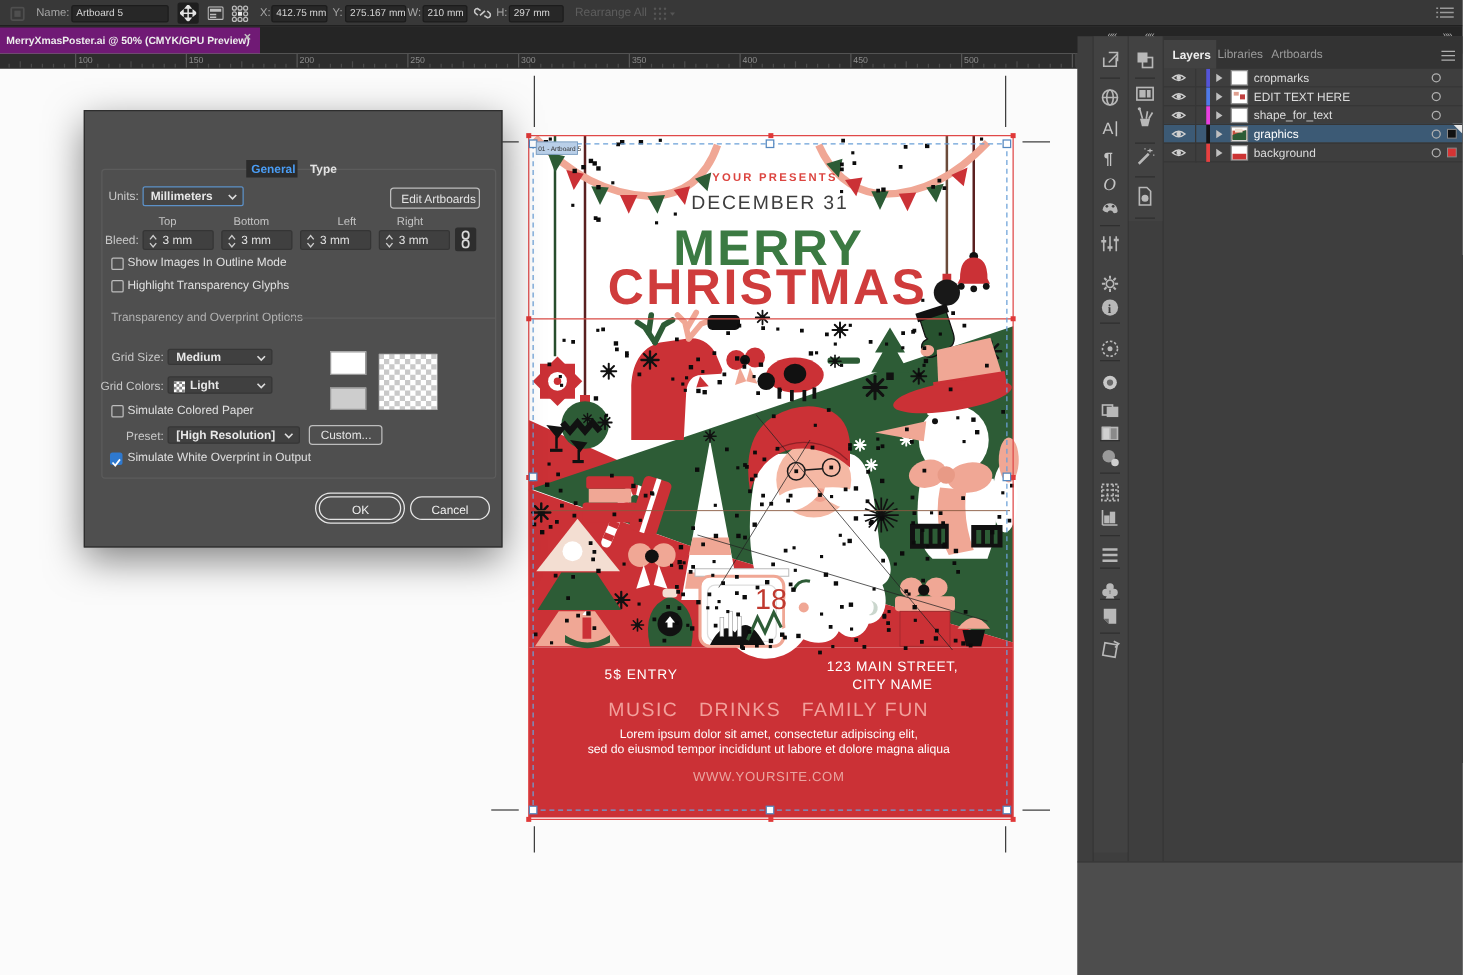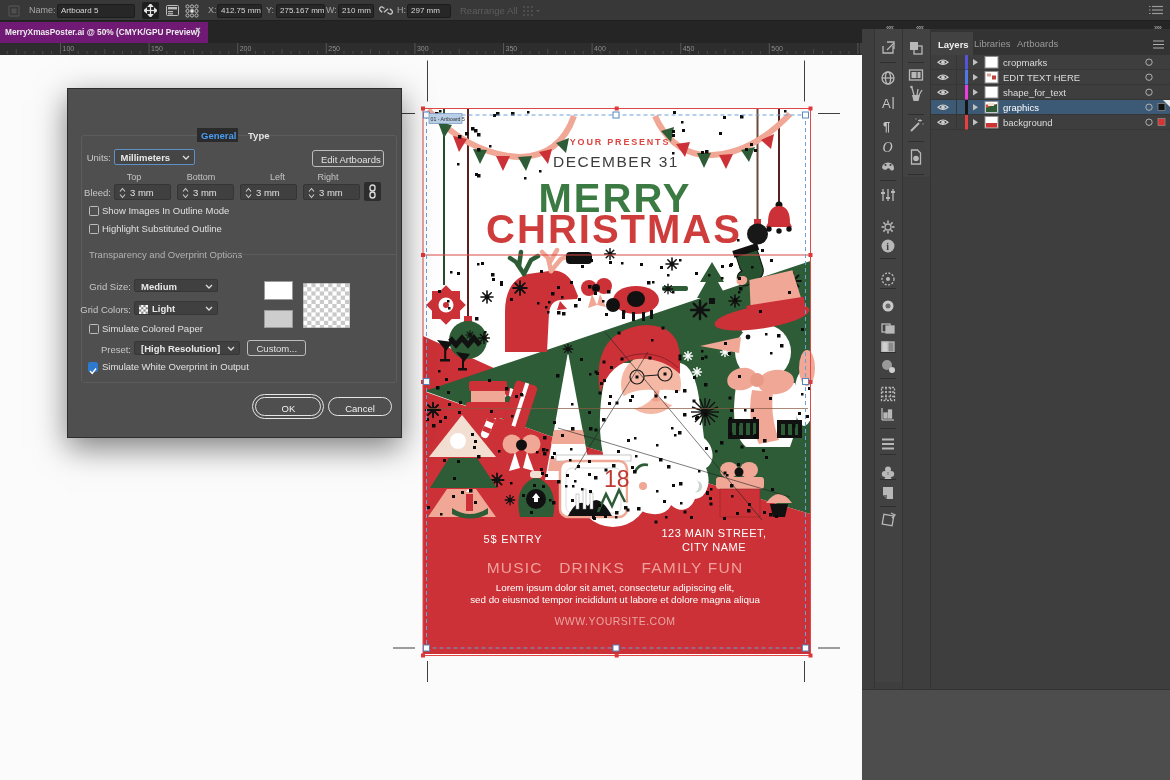--- a/index.html
+++ b/index.html
@@ -1196,21 +1196,21 @@
     <g fill="none" stroke="#d8d8d8" stroke-width="1.4">
       <rect x="2" y="1" width="5" height="6" rx="2.5"></rect>
       <rect x="2" y="8" width="5" height="6" rx="2.5"></rect>
     </g>
   </svg>
 </div>
 
 <div class="abs cbx" style="left:21px;top:117px;"></div>
 <span class="abs clb" style="left:34px;top:115.5px;">Show Images In Outline Mode</span>
 <div class="abs cbx" style="left:21px;top:135px;"></div>
-<span class="abs clb" style="left:34px;top:133.5px;">Highlight Substituted Outline</span>
+<span class="abs clb" style="left:34px;top:133.5px;">Highlight Transparency Glyphs</span>
 
 <span class="abs" style="left:21px;top:160px;font-size:9.5px;color:#b3b3b3;">Transparency and Overprint Options</span>
 <div class="abs" style="left:162px;top:165px;width:166px;height:1px;background:#5c5c5c;"></div>
 
 <span class="abs" style="left:0;top:192px;width:63px;text-align:right;font-size:9.5px;color:#c8c8c8;">Grid Size:</span>
 <div class="abs drop" style="left:66px;top:189.5px;">
   <span class="abs" style="left:6px;top:1px;font-size:9.5px;font-weight:bold;color:#e8e8e8;">Medium</span>
   <svg class="abs" style="left:70px;top:4px" width="8" height="6">
           <path d="M1,1 l3,3 3,-3" stroke="#ddd" stroke-width="1.3" fill="none"></path>
         </svg>

